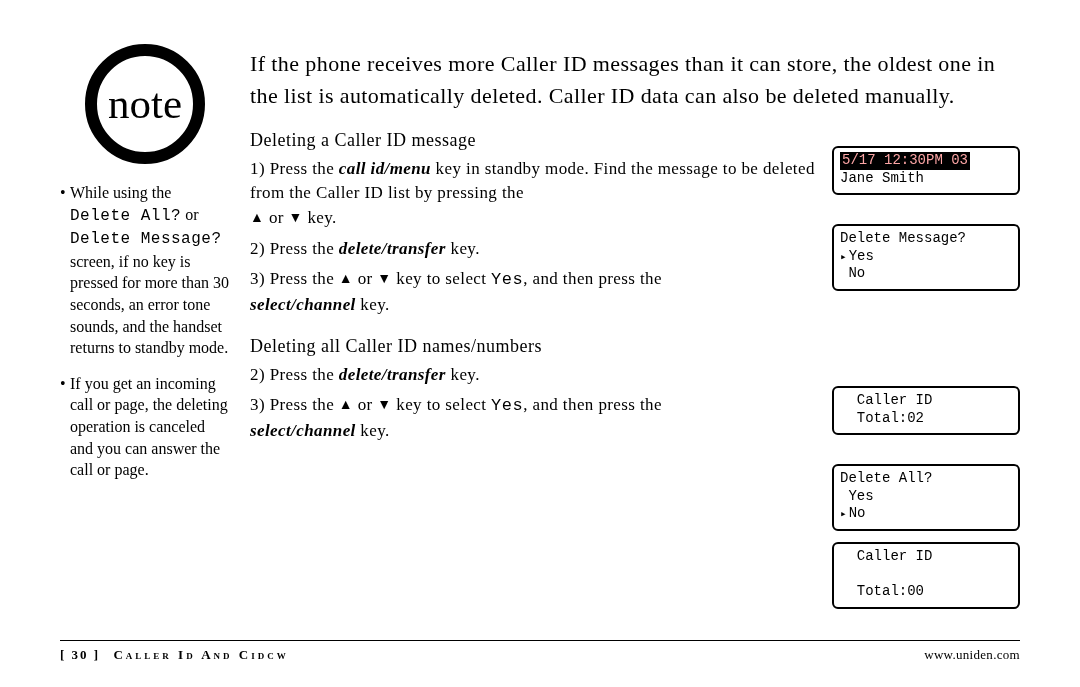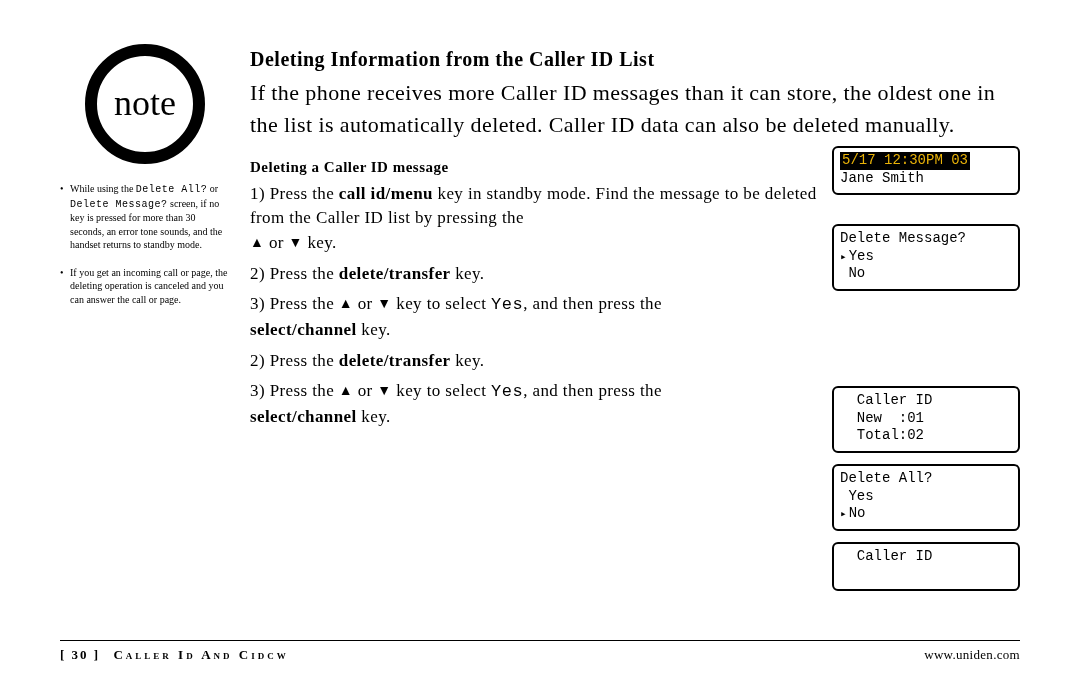--- a/index.html
+++ b/index.html
@@ -1,34 +1,34 @@
 <!DOCTYPE html>
 <html><head>
 <meta charset="utf-8">
 <style>
   * { margin: 0; padding: 0; box-sizing: border-box; }
   html, body { width: 1080px; height: 687px; font-family: Georgia, 'Times New Roman', serif; background: #fff; color: #000; }
   .page { width: 1080px; height: 687px; padding: 50px 60px 24px 60px; position: relative; }
   .col-left { position: absolute; left: 60px; top: 44px; width: 170px; }
   .note-badge { position: relative; width: 120px; height: 120px; margin: 0 auto 18px auto; }
   .note-badge .ring { position: absolute; inset: 0; border: 12px solid #000; border-radius: 50%; }
-  .note-badge .word { position: absolute; top: 50%; left: 50%; transform: translate(-50%,-52%); font-size: 36px; font-family: Georgia, serif; }
-  .sidenotes { font-size: 10px; line-height: 1.35; }
+  .note-badge .word { position: absolute; top: 50%; left: 50%; transform: translate(-50%,-52%); font-size: 43px; font-family: Georgia, serif; }
+  .sidenotes { font-size: 16px; line-height: 1.35; }
   .sidenotes li { list-style: none; position: relative; padding-left: 10px; margin-bottom: 14px; }
   .sidenotes li::before { content: "•"; position: absolute; left: 0; top: 0; }
   .lcd-inline { font-family: "Courier New", monospace; letter-spacing: 0.5px; }
   .col-main { position: absolute; left: 250px; top: 48px; width: 770px; }
   h2 { font-size: 20px; font-weight: 700; letter-spacing: 0.5px; margin-bottom: 6px; }
-  h3 { font-size: 15px; font-weight: 700; letter-spacing: 0.5px; margin-top: 18px; margin-bottom: 6px; }
+  h3 { font-size: 18px; font-weight: 400; letter-spacing: 0.5px; margin-top: 18px; margin-bottom: 6px; }
   .bodytext { font-size: 22px; line-height: 1.45; letter-spacing: 0.4px; margin-bottom: 4px; }
   .step { font-size: 17px; line-height: 1.45; letter-spacing: 0.4px; margin-bottom: 6px; padding-right: 200px; }
-  .kbi { font-weight: 700; margin-top: 8px; }
+  .kbi { font-style: italic; font-weight: 700; margin-top: 8px; }
   .tri { font-size: 14px; display: inline-block; vertical-align: 1px; }
   .lcd { position: absolute; right: 0; width: 188px; border: 2px solid #000; border-radius: 6px; padding: 4px 6px 6px 6px; font-family: "Courier New", monospace; font-size: 14px; line-height: 1.25; letter-spacing: 0px; background: #fff; }
-  .lcd .invert { background: #000; color: #eab308; display: inline-block; padding: 0 2px; }
+  .lcd .invert { background: #000; color: #fca5a5; display: inline-block; padding: 0 2px; }
   .lcd .row { white-space: pre; }
   .ptr::before { content: "▸"; margin-right: 2px; font-size: 11px; }
   .footer { position: absolute; left: 60px; right: 60px; bottom: 24px; font-size: 13px; }
   .footer .pg { font-weight: 700; letter-spacing: 2px; }
   .footer .sect { font-weight: 700; letter-spacing: 3px; margin-left: 10px; font-variant: small-caps; }
   .footer .url { float: right; letter-spacing: 0.3px; }
   .rule { position: absolute; left: 60px; right: 60px; bottom: 46px; border-top: 1px solid #000; }
 </style>
 </head>
 <body>
@@ -43,21 +43,20 @@
     <ul class="sidenotes">
       <li>
         <span>While using the </span><span class="lcd-inline">Delete All?</span><span> or </span><span class="lcd-inline">Delete Message?</span><span> screen, if no key is pressed for more than 30 seconds, an error tone sounds, and the handset returns to standby mode.</span>
       </li>
       <li>If you get an incoming call or page, the deleting operation is canceled and you can answer the call or page.</li>
     </ul>
   </div>
 
   <div class="col-main">
 
-    <h2>Deleting Information from the Caller ID List</h2>
     <p class="bodytext">If the phone receives more Caller ID messages than it can store, the oldest one in the list is automatically deleted. Caller ID data can also be deleted manually.</p>
 
     <h3>Deleting a Caller ID message</h3>
 
     <div class="lcd" style="top:98px">
       <div class="row"><span class="invert">5/17 12:30PM 03</span></div>
       <div class="row">Jane Smith</div>
     </div>
 
     <div class="lcd" style="top:176px">
@@ -73,36 +72,37 @@
 
     <p class="step">
       2) <span>Press the </span><span class="kbi">delete/transfer</span><span> key.</span>
     </p>
 
     <p class="step">
       3) <span>Press the </span><span class="tri">▲</span><span> or </span><span class="tri">▼</span><span> key to select </span><span class="lcd-inline">Yes</span><span>, and then press the </span><br>
       <span class="kbi">select/channel</span><span> key.</span>
     </p>
 
+    <h3>Deleting all Caller ID names/numbers</h3>
 
     <div class="lcd" style="top:338px">
       <div class="row">  Caller ID</div>
-      <div class="row">  New  :01</div>
       <div class="row">  Total:02</div>
     </div>
 
     <div class="lcd" style="top:416px">
       <div class="row">Delete All?</div>
       <div class="row"> Yes</div>
       <div class="row ptr">No</div>
     </div>
 
     <div class="lcd" style="top:494px">
       <div class="row">  Caller ID</div>
       <div class="row"> </div>
+      <div class="row">  Total:00</div>
     </div>
 
     <p class="step">
       2) <span>Press the </span><span class="kbi">delete/transfer</span><span> key.</span>
     </p>
     <p class="step">
       3) <span>Press the </span><span class="tri">▲</span><span> or </span><span class="tri">▼</span><span> key to select </span><span class="lcd-inline">Yes</span><span>, and then press the </span><br>
       <span class="kbi">select/channel</span><span> key.</span><br>
     </p>
 

